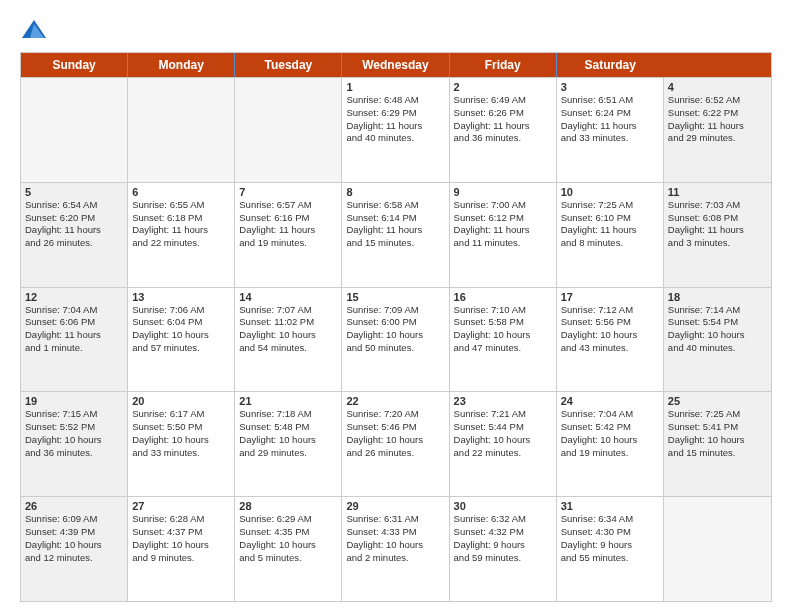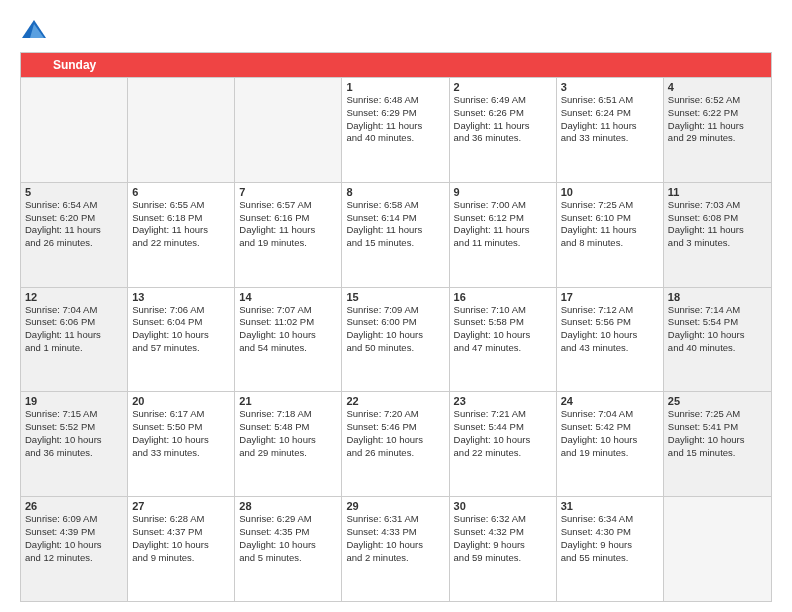--- a/index.html
+++ b/index.html
@@ -61,21 +61,21 @@
     }
     .calendar {
       flex: 1;
       display: flex;
       flex-direction: column;
       border: 1px solid #ccc;
     }
     .cal-header {
       display: grid;
       grid-template-columns: repeat(7, 1fr);
-      background: #ef4444;
+      background: #c2410c;
     }
     .cal-header-cell {
       color: #fff;
       font-size: 12px;
       font-weight: bold;
       padding: 5px 4px;
       text-align: center;
       border-right: 1px solid #5a8ad0;
     }
     .cal-header-cell:last-child { border-right: none; }
@@ -130,20 +130,25 @@
     </div>
     <div class="title-block">
       <div class="month-title"></div>
       <div class="location"></div>
     </div>
   </div>
 
   <div class="calendar">
     <div class="cal-header">
     <div class="cal-header-cell">Sunday</div>
+        <div class="cal-header-cell">Monday</div>
+        <div class="cal-header-cell">Tuesday</div>
+        <div class="cal-header-cell">Wednesday</div>
+        <div class="cal-header-cell">Friday</div>
+        <div class="cal-header-cell">Saturday</div>
       </div>
     <div class="cal-body">
     <div class="cal-row">
           <div class="cal-cell empty"></div>
           <div class="cal-cell empty"></div>
           <div class="cal-cell empty"></div>
           <div class="cal-cell">
             <span class="day-num">1</span>
             <span class="cell-line">Sunrise: 6:48 AM</span>
             <span class="cell-line">Sunset: 6:29 PM</span>

